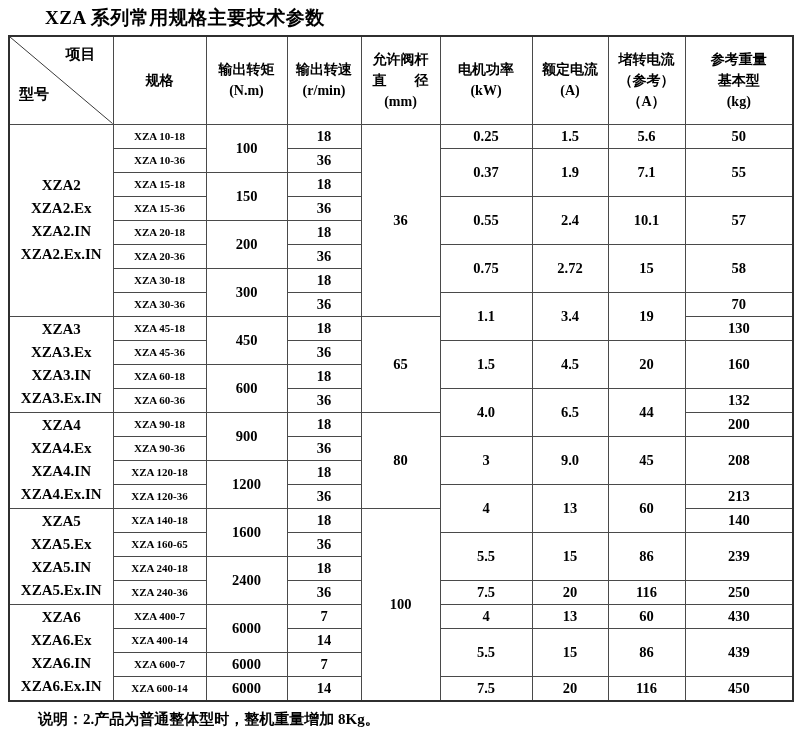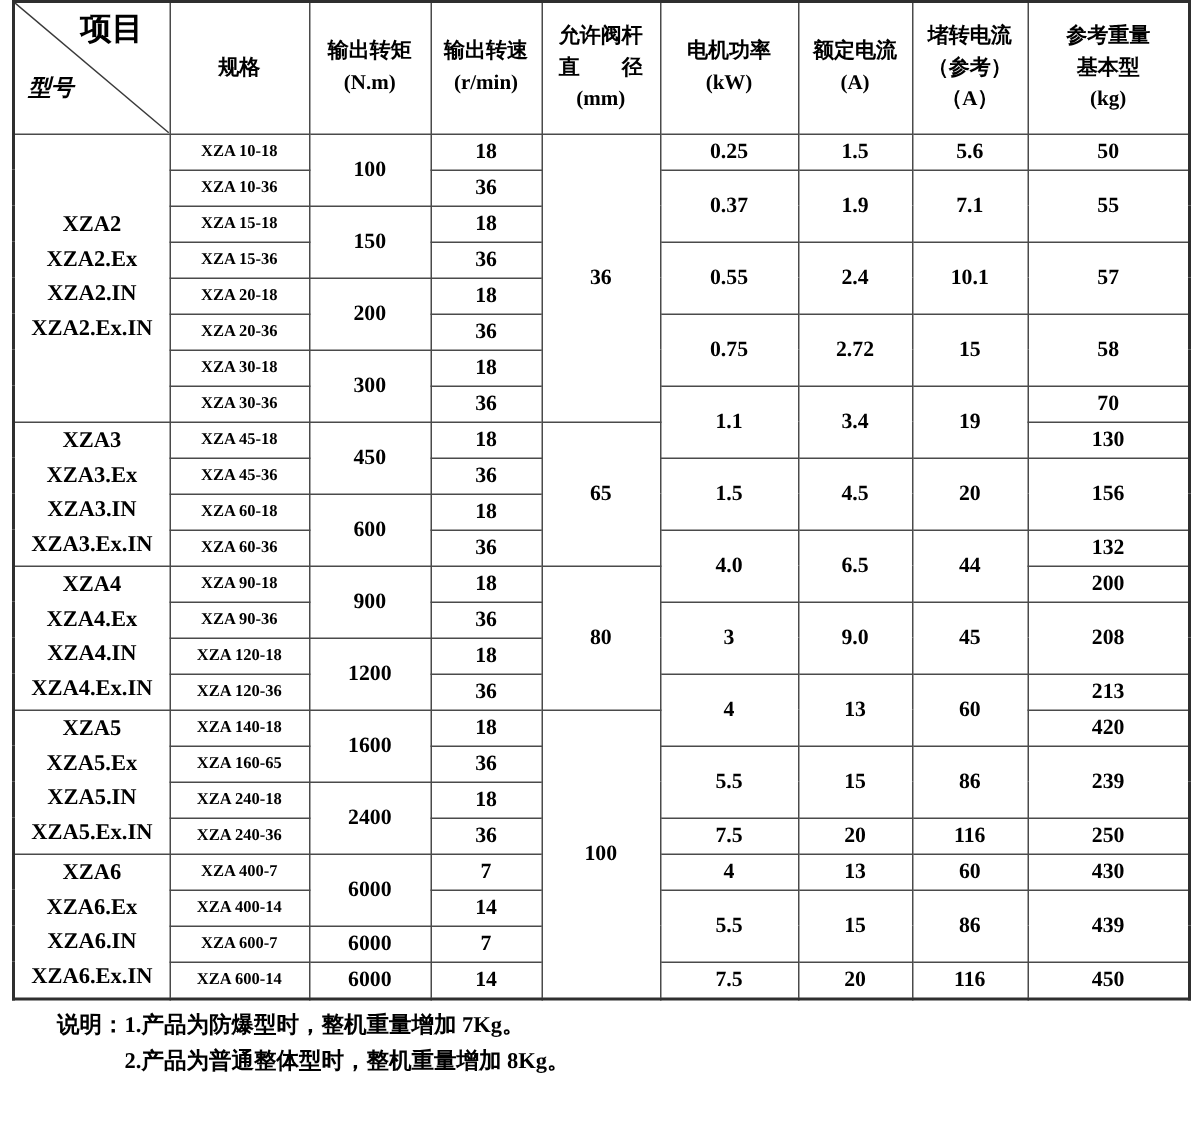--- a/index.html
+++ b/index.html
@@ -39,22 +39,22 @@
   thead tr { height: 88px; }
   tbody tr { height: 23px; }
 
   th.c-head {
     font-size: 14px;
     line-height: 21px;
     white-space: pre-line;
   }
   th.corner { position: relative; }
   th.corner svg { position: absolute; top: 0; left: 0; width: 100%; height: 100%; display: block; }
-  .corner-top  { position: absolute; top: 7px;  right: 17px; font-size: 21px; }
-  .corner-bottom { position: absolute; bottom: 19px; left: 9px; font-size: 15px; font-style: italic; }
+  .corner-top  { position: absolute; top: 7px;  right: 17px; font-size: 15px; }
+  .corner-bottom { position: absolute; bottom: 19px; left: 9px; font-size: 15px; }
 
   td { font-size: 14px; line-height: 23px; }
   td.c-model {
     text-align: left;
     padding-left: 9px;
     font-size: 15px;
     white-space: pre-line;
     line-height: 23.2px;
   }
   td.c-spec {
@@ -74,20 +74,21 @@
     line-height: 24.5px;
   }
   .notes-label { white-space: nowrap; }
   .note-lines div { white-space: nowrap; }
 </style>
 </head>
 <body>
 
 <div class="page">
 
+  <div class="title">XZA 系列常用规格主要技术参数</div>
 
   <table class="spec">
     <colgroup>
       <col style="width:104px">
         <col style="width:93px">
         <col style="width:81px">
       <col style="width:74px">
         <col style="width:79px">
         <col style="width:92px">
       <col style="width:76px">
@@ -195,21 +196,21 @@
           <td class="c-speed">18</td>
           <td rowspan="4" class="c-stem">65</td>
           <td class="c-weight">130</td>
         </tr>
         <tr>
           <td class="c-spec">XZA 45-36</td>
           <td class="c-speed">36</td>
           <td rowspan="2" class="c-power">1.5</td>
           <td rowspan="2" class="c-current">4.5</td>
           <td rowspan="2" class="c-stall">20</td>
-          <td rowspan="2" class="c-weight">156</td>
+          <td rowspan="2" class="c-weight">160</td>
         </tr>
         <tr>
           <td class="c-spec">XZA 60-18</td>
           <td rowspan="2" class="c-torque">600</td>
           <td class="c-speed">18</td>
         </tr>
         <tr>
           <td class="c-spec">XZA 60-36</td>
           <td class="c-speed">36</td>
           <td rowspan="2" class="c-power">4.0</td>
@@ -251,21 +252,21 @@
         </tr>
         <tr>
           <td rowspan="4" class="c-model">XZA5
 XZA5.Ex
 XZA5.IN
 XZA5.Ex.IN</td>
           <td class="c-spec">XZA 140-18</td>
           <td rowspan="2" class="c-torque">1600</td>
           <td class="c-speed">18</td>
           <td rowspan="8" class="c-stem">100</td>
-          <td class="c-weight">420</td>
+          <td class="c-weight">140</td>
         </tr>
         <tr>
           <td class="c-spec">XZA 160-65</td>
           <td class="c-speed">36</td>
           <td rowspan="2" class="c-power">5.5</td>
           <td rowspan="2" class="c-current">15</td>
           <td rowspan="2" class="c-stall">86</td>
           <td rowspan="2" class="c-weight">239</td>
         </tr>
         <tr>
@@ -315,19 +316,18 @@
           <td class="c-current">20</td>
           <td class="c-stall">116</td>
           <td class="c-weight">450</td>
         </tr>
       </tbody>
   </table>
 
   <div class="notes">
     <span class="notes-label">说明：</span>
     <div class="note-lines">
-      <div>1.产品为防爆型时，整机重量增加 7Kg。</div>
       <div>2.产品为普通整体型时，整机重量增加 8Kg。</div>
 
     </div>
   </div>
 
 </div>
 
 </body></html>

